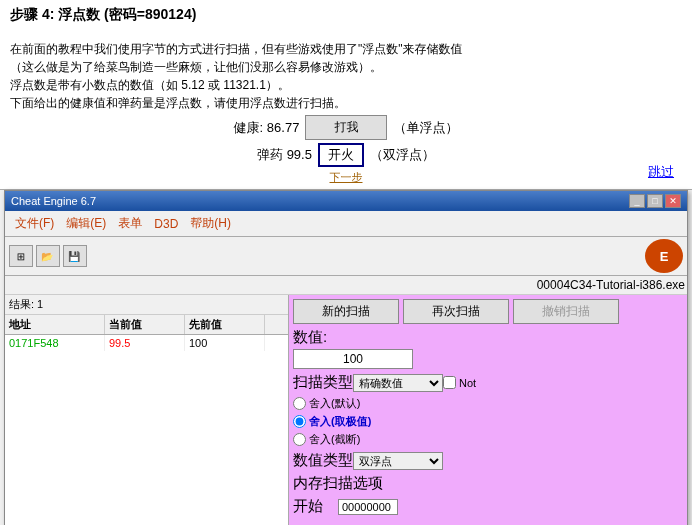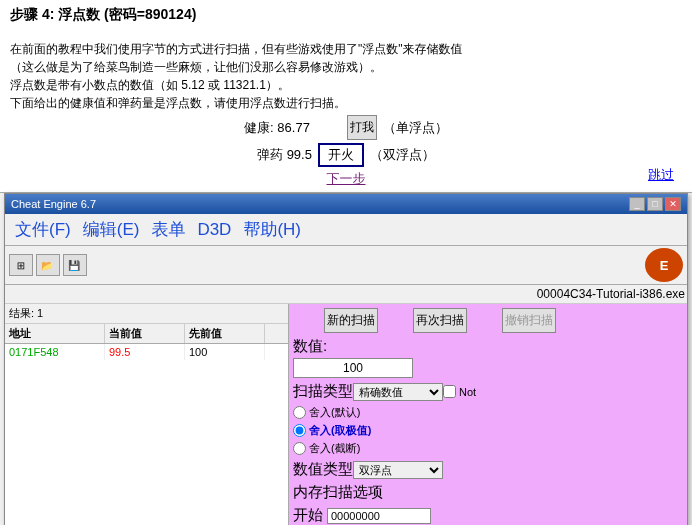--- a/index.html
+++ b/index.html
@@ -43,24 +43,24 @@
     }
     .fire-btn {
       background: #fff;
       border: 2px solid #000080;
       padding: 1px 8px;
       font-size: 13px;
       cursor: pointer;
       color: #000;
     }
     .next-btn {
-      color: #701a75;
+      color: #a16207;
       text-decoration: underline;
       cursor: pointer;
-      font-size: 13px;
+      font-size: 11px;
       background: none;
       border: none;
     }
     .jump-btn {
       position: absolute;
       right: 8px;
       bottom: 4px;
       color: #0000ff;
       text-decoration: underline;
       cursor: pointer;
@@ -114,23 +114,23 @@
     .ce-menu {
       background: #f0f0f0;
       border-bottom: 1px solid #aaa;
       display: flex;
       align-items: center;
       gap: 0;
       padding: 2px 4px;
     }
     .menu-item {
       padding: 2px 6px;
-      font-size: 17px;
-      cursor: pointer;
-      color: #1d4ed8;
+      font-size: 12px;
+      cursor: pointer;
+      color: #c2410c;
     }
 
     .ce-toolbar {
       background: #f0f0f0;
       border-bottom: 1px solid #aaa;
       display: flex;
       align-items: center;
       padding: 2px 4px;
       gap: 3px;
     }
@@ -211,25 +211,24 @@
       gap: 4px;
     }
     .scan-btn-row {
       display: flex;
       gap: 4px;
       align-items: center;
     }
     .scan-btn {
       background: #e0e0e0;
       border: 1px solid #888;
-      padding: 3px 2px;
-      font-size: 12px;
-      cursor: pointer;
-      color: #000;
-      margin-left: 31px;
+      padding: 3px 28px;
+      font-size: 12px;
+      cursor: pointer;
+      color: #000;
     }
     .scan-btn.disabled {
       color: #999;
     }
 
     .scan-value-row {
       display: flex;
       flex-direction: column;
       gap: 2px;
     }
@@ -280,24 +279,25 @@
       font-size: 11px;
     }
 
     .mem-scan-row {
       display: flex;
       align-items: center;
       font-size: 11px;
       gap: 4px;
     }
     .mem-input {
-      width: 104px;
+      width: 60px;
       border: 1px solid #888;
       padding: 1px 3px;
       font-size: 11px;
+      margin-left: 11px;
     }
 
     .ce-container {
       position: relative;
       margin: 0 4px;
     }
   </style>
 </head>
 <body>
 

